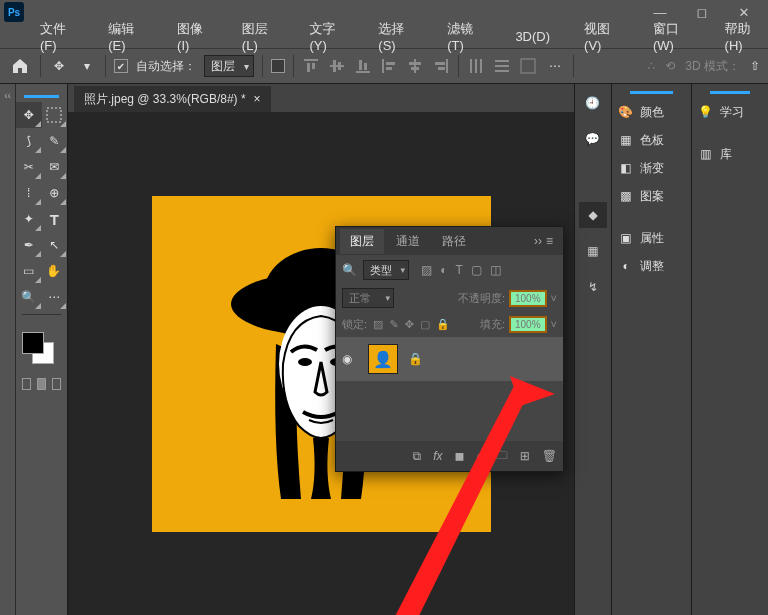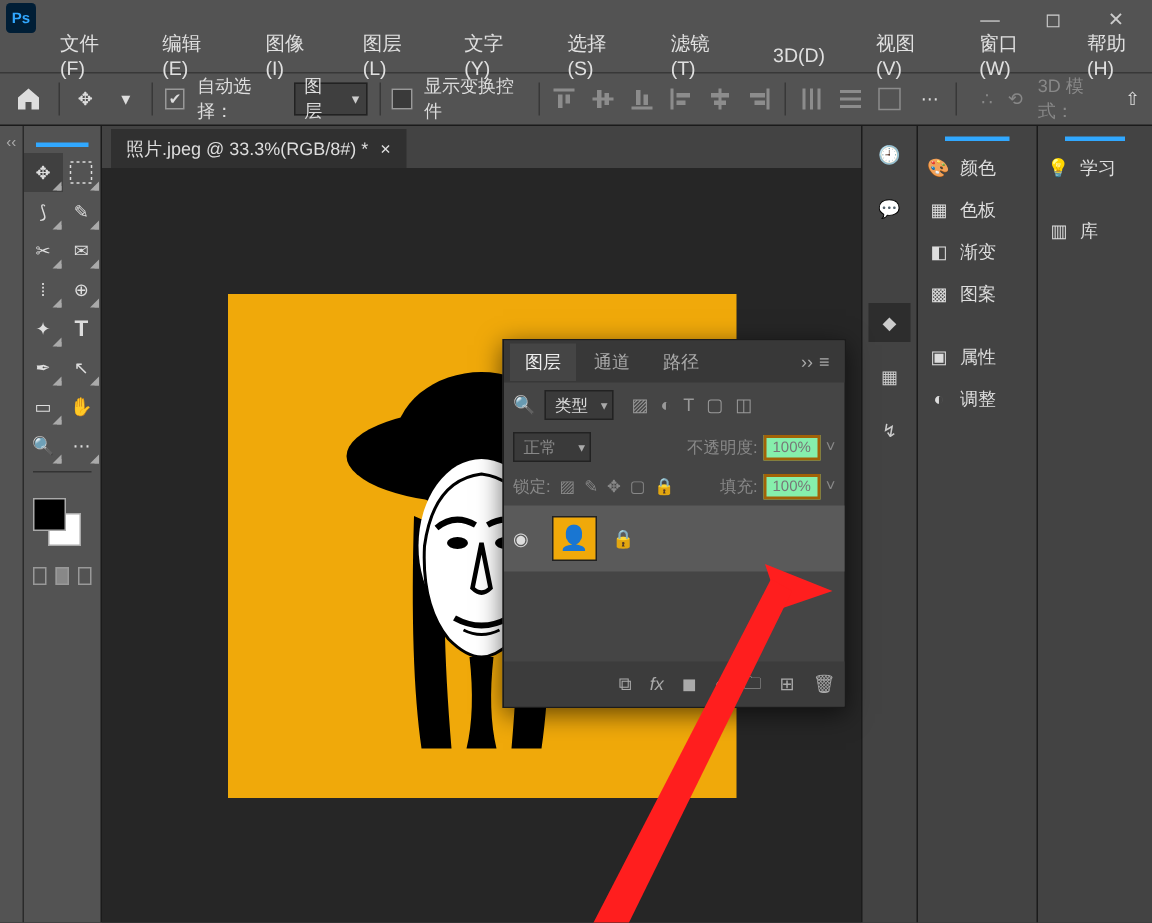--- a/index.html
+++ b/index.html
@@ -117,21 +117,20 @@
   <div class="opt-icon">✥</div>
   <div class="opt-icon">▾</div>
   <div class="vsep"></div>
   <div class="checkbox">✔</div>
   <span>自动选择：</span>
   <div class="dropdown">
       <span>图层</span>
     </div>
   <div class="vsep"></div>
   <div class="checkbox" style="background:#3a3a3a"></div>
-  <span>显示变换控件</span>
   <div class="vsep"></div>
   <div class="align-group">
     <svg class="align-ico">
         <rect x="2" y="2" width="14" height="2" fill="#bbb"></rect>
         <rect x="5" y="6" width="3" height="9" fill="#bbb"></rect>
         <rect x="10" y="6" width="3" height="6" fill="#bbb"></rect>
       </svg>
     <svg class="align-ico">
         <rect x="2" y="8" width="14" height="2" fill="#bbb"></rect>
         <rect x="5" y="3" width="3" height="12" fill="#bbb"></rect>

